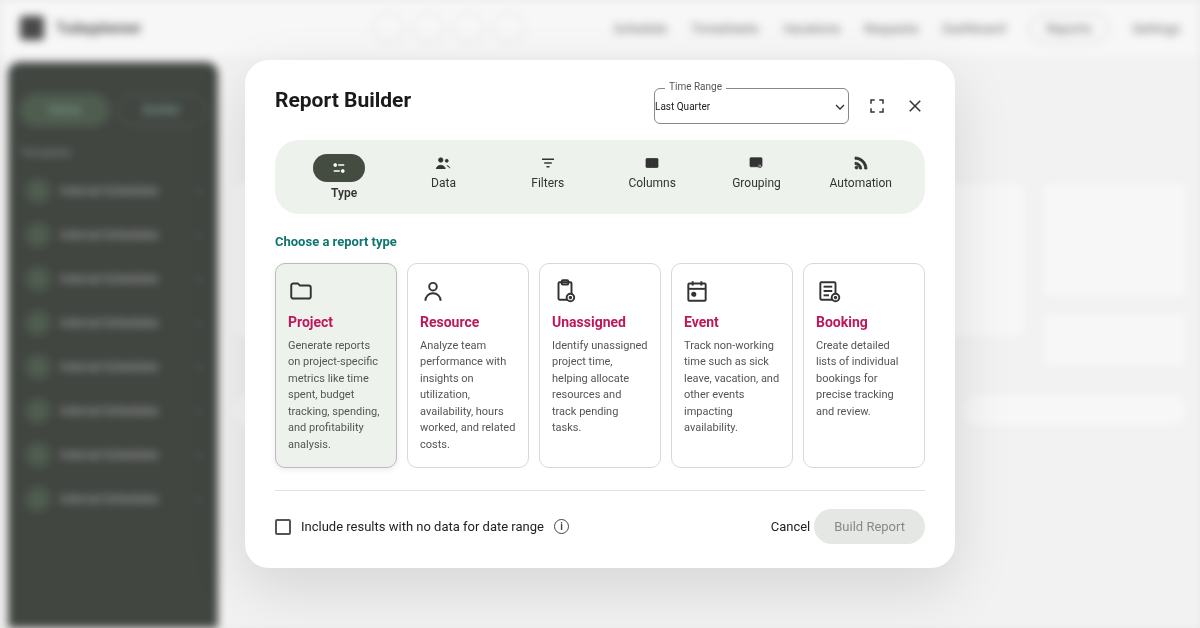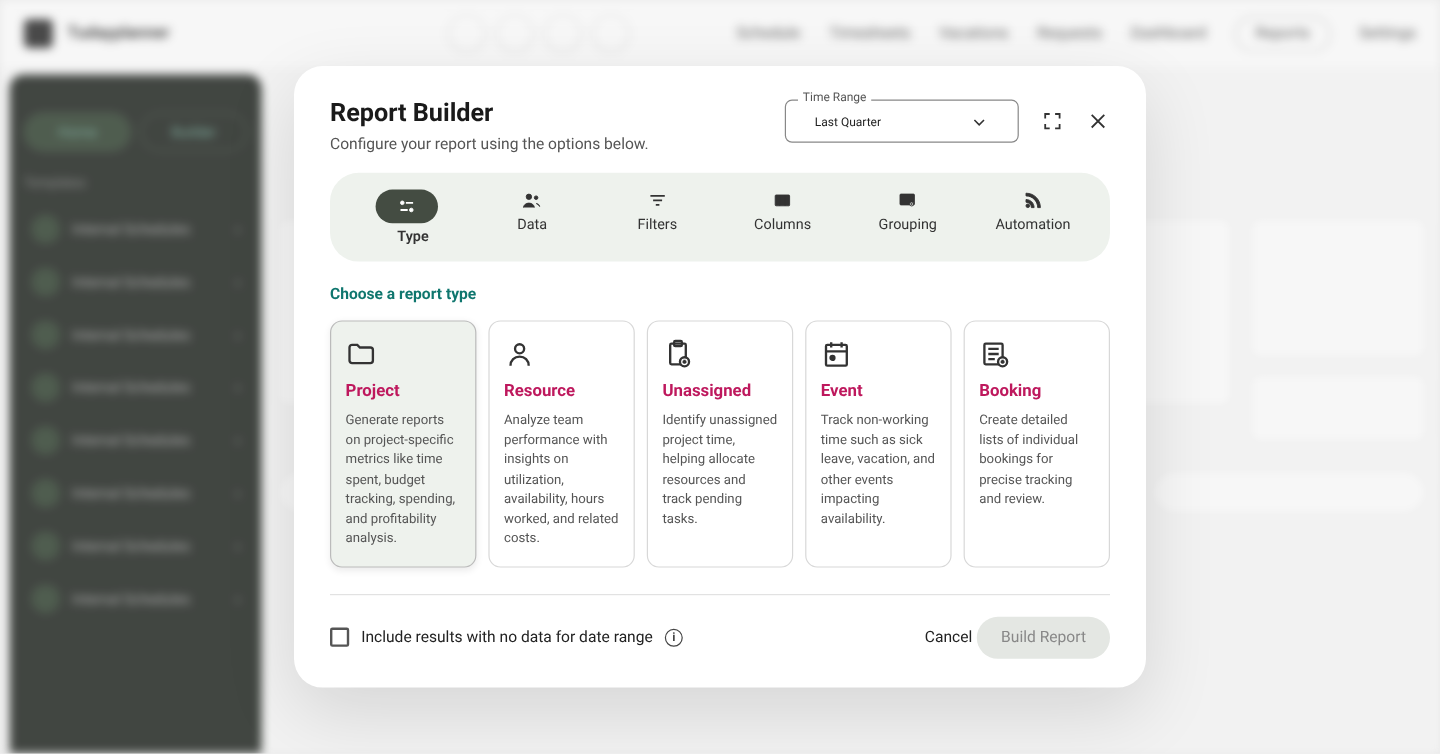--- a/index.html
+++ b/index.html
@@ -30,21 +30,21 @@
 .bg-pill-row { height: 40px; background: #fff; border-radius: 20px; border: 1px solid #e5e5e5; flex: 1; }
 
 
 .overlay { position: absolute; inset: 0; background: rgba(200,200,200,0.15); display: flex; align-items: center; justify-content: center; }
 .modal { width: 710px; background: #fff; border-radius: 24px; padding: 28px 30px 24px; box-shadow: 0 20px 60px rgba(0,0,0,0.12); position: relative; }
 .modal-header { display: flex; align-items: flex-start; justify-content: space-between; gap: 16px; margin-bottom: 16px; }
 .modal-title-block { flex: 1; }
 .modal-title { font-size: 21px; font-weight: 700; color: #1a1a1a; margin-bottom: 6px; }
 .modal-subtitle { font-size: 13px; color: #555; }
 .modal-controls { display: flex; align-items: center; gap: 18px; }
-.time-range { position: relative; border: 1px solid #888; border-radius: 6px; padding: 10px 24px 8px; width: 195px; display: flex; align-items: center; justify-content: space-between; }
+.time-range { position: relative; border: 1px solid #888; border-radius: 6px; padding: 10px 0 8px; width: 195px; display: flex; align-items: center; justify-content: space-between; }
 .time-range-legend { position: absolute; top: -8px; left: 10px; background: #fff; padding: 0 4px; font-size: 10px; color: #555; }
 .time-range-value { font-size: 10px; color: #222; }
 .icon-btn { width: 20px; height: 20px; cursor: pointer; display: flex; align-items: center; justify-content: center; }
 .icon-btn svg { width: 18px; height: 18px; stroke: #333; stroke-width: 2; fill: none; }
 
 
 .tabs { background: #eef2ed; border-radius: 24px; padding: 8px 12px; display: flex; justify-content: space-between; margin-bottom: 20px; }
 .tab { display: flex; flex-direction: column; align-items: center; gap: 4px; padding: 6px 14px; font-size: 12px; color: #333; cursor: pointer; border-radius: 18px; flex: 1; }
 .tab.active .tab-icon-wrap { background: #444c42; color: #fff; border-radius: 16px; padding: 5px 16px; }
 .tab.active .tab-icon-wrap svg { stroke: #fff; fill: #fff; }
@@ -161,21 +161,20 @@
     </div>
   </div>
 </div>
 
 <div class="overlay">
   <div class="modal">
 
     <div class="modal-header">
       <div class="modal-title-block">
         <div class="modal-title">Report Builder</div>
-        <div class="modal-subtitle">Configure your report using the options below.</div>
       </div>
       <div class="modal-controls">
         <div class="time-range">
           <span class="time-range-legend">Time Range</span>
           <span class="time-range-value">Last Quarter</span>
           <svg viewBox="0 0 24 24" width="16" height="16">
               <path d="M6 9l6 6 6-6" stroke="#333" stroke-width="2" fill="none"></path>
             </svg>
         </div>
         <div class="icon-btn">

